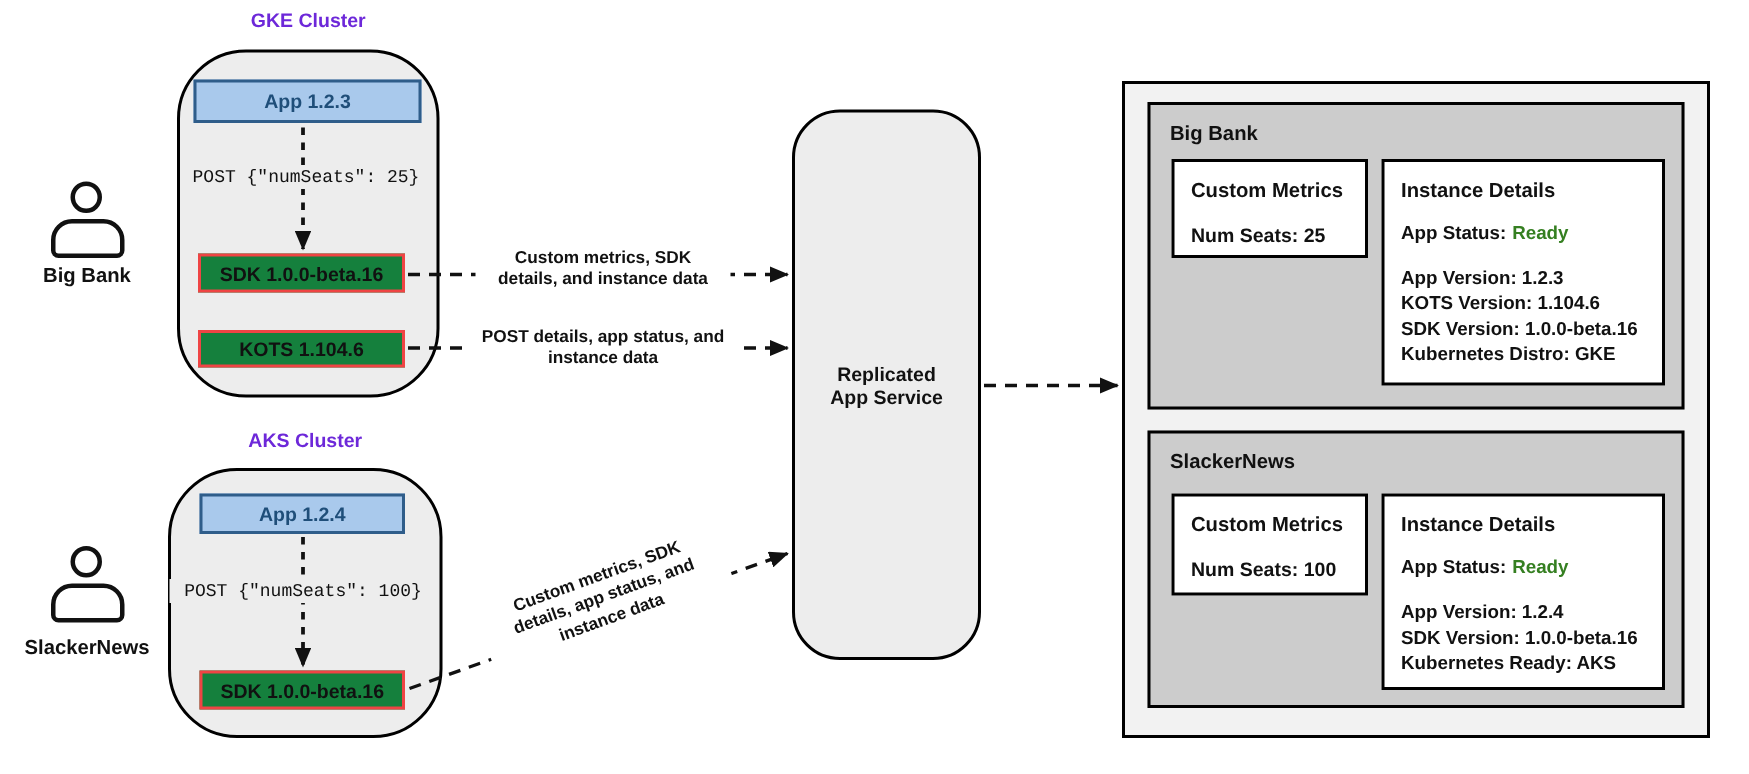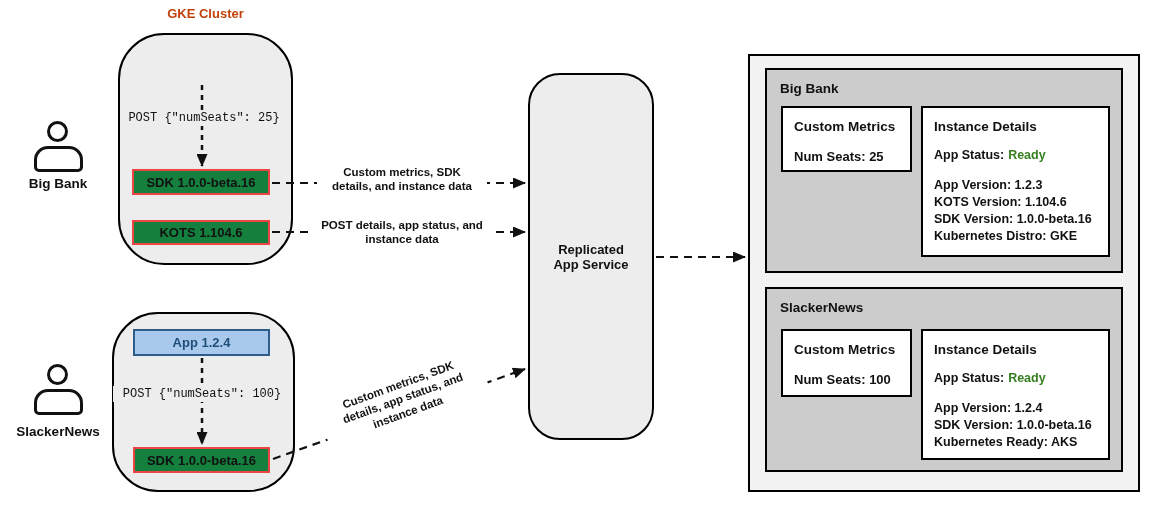--- a/index.html
+++ b/index.html
@@ -12,21 +12,21 @@
   .abs { position: absolute; }
   .z1 { z-index: 1; } .z2 { z-index: 2; } .z3 { z-index: 3; }
 
   
   .actor-head { width: 21px; height: 21px; border: 3.5px solid #111; border-radius: 50%; background: #fff; }
   .actor-body { width: 49px; height: 26px; border: 3.5px solid #111; border-radius: 14px 14px 5px 5px; background: #fff; }
   .actor-label { width: 100px; text-align: center; font-weight: bold; font-size: 13.5px; color: #111; }
 
   
   .cluster-box { background: #ededed; border: 2.2px solid #000; border-radius: 46px; }
-  .cluster-title { text-align: center; font-weight: bold; font-size: 13px; color: #c2410c; }
+  .cluster-title { text-align: center; font-weight: bold; font-size: 13px; color: #6d28d9; }
   .app-box {
     background: #A9C9EC; border: 2px solid #2F5D8A; color: #1F4E79;
     display: flex; align-items: center; justify-content: center;
     font-weight: bold; font-size: 13px;
   }
   .comp-box {
     background: #15803d; border: 2px solid #ef4444; color: #111;
     display: flex; align-items: center; justify-content: center;
     font-weight: bold; font-size: 13px;
   }
@@ -80,24 +80,26 @@
   <div class="abs z1 actor-label" style="left:8px; top:176px;">Big Bank</div>
 
   <div class="abs z1" style="left:47px; top:364px;">
     <div class="actor-head"></div>
   </div>
   <div class="abs z1 actor-body" style="left:34px; top:389px;"></div>
   <div class="abs z1 actor-label" style="left:8px; top:424px;">SlackerNews</div>
 
   <div class="abs z1 cluster-title" style="left:118px; top:6px; width:175px;">GKE Cluster</div>
   <div class="abs z1 cluster-box" style="left:118px; top:33px; width:175px; height:232px;"></div>
+  <div class="abs z1 app-box" style="left:129px; top:53px; width:152px; height:29px;">App 1.2.3</div>
   <div class="abs z1 comp-box" style="left:132px; top:169px; width:138px; height:26px;">SDK 1.0.0-beta.16</div>
   <div class="abs z1 comp-box" style="left:132px; top:220px; width:138px; height:25px;">KOTS 1.104.6</div>
   <div class="abs z3 post-label" style="left:120px; top:110px; width:168px;">POST {"numSeats": 25}</div>
 
+  <div class="abs z1 cluster-title" style="left:112px; top:286px; width:183px;">AKS Cluster</div>
   <div class="abs z1 cluster-box" style="left:112px; top:312px; width:183px; height:180px;"></div>
   <div class="abs z1 app-box" style="left:133px; top:329px; width:137px; height:27px;">App 1.2.4</div>
   <div class="abs z1 comp-box" style="left:133px; top:447px; width:137px; height:26px;">SDK 1.0.0-beta.16</div>
   <div class="abs z3 post-label" style="left:113px; top:386px; width:178px;">POST {"numSeats": 100}</div>
 
   <svg class="wires z2" width="1166" height="516" viewBox="0 0 1166 516">
     <defs>
       <marker id="arrow" markerUnits="userSpaceOnUse" markerWidth="13" markerHeight="11" refX="12" refY="5.5" orient="auto">
         <path d="M0,0 L13,5.5 L0,11 Z" fill="#111"></path>
       </marker>

